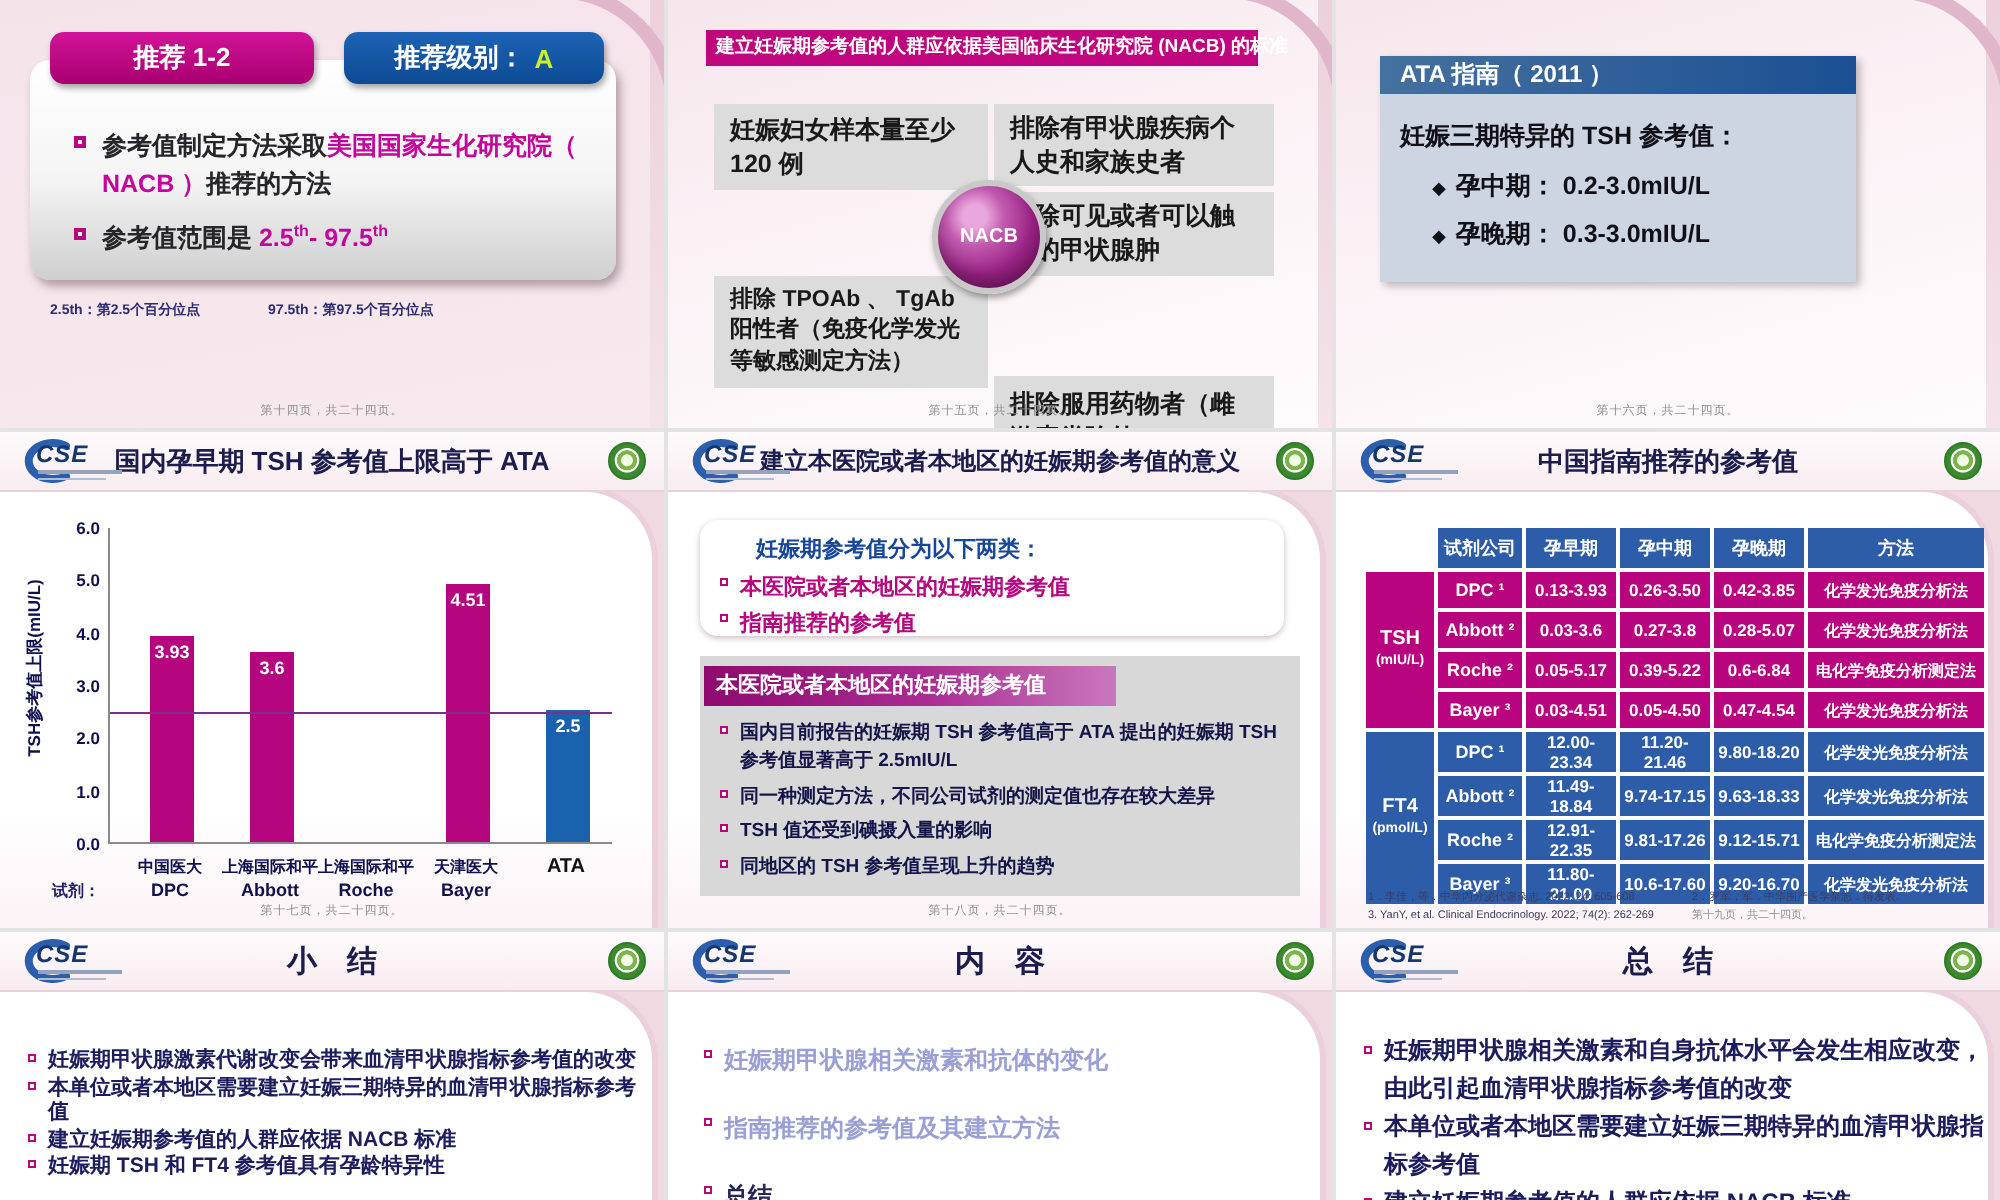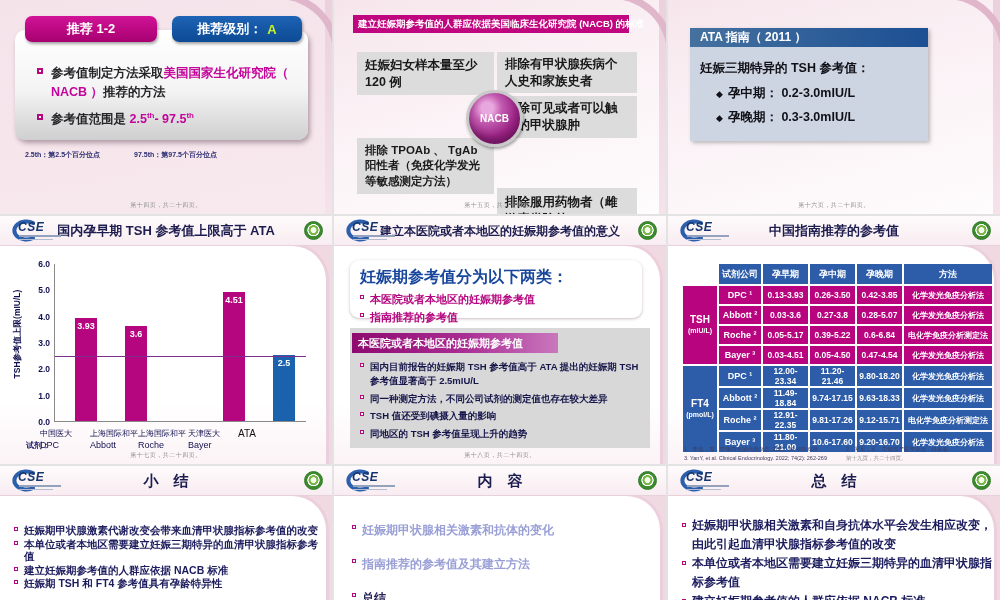--- a/index.html
+++ b/index.html
@@ -98,31 +98,31 @@
 
   
   .plot { position:absolute; left:54px; top:48px; width:252px; height:158px; z-index:3;
     border-left:1px solid #8a8a8a; border-bottom:1px solid #8a8a8a; }
   .ytick { position:absolute; width:24px; text-align:right; font-size:8.5px; font-weight:bold;
     color:#101050; z-index:3; }
   .bar { position:absolute; bottom:0; width:22px; }
   .bar .lbl { position:absolute; top:3px; width:100%; text-align:center; color:#fff;
     font-weight:bold; font-size:9px; }
   .refline { position:absolute; left:0; width:100%; height:1px; background:#7d2f8d; z-index:4; }
-  .xlab { position:absolute; text-align:left; font-weight:normal; color:#101050; z-index:3; }
+  .xlab { position:absolute; text-align:center; font-weight:bold; color:#101050; z-index:3; }
   .ylab { position:absolute; left:-52px; top:112px; width:140px; text-align:center;
     font-size:8.5px; font-weight:bold; color:#101050; transform:rotate(-90deg); z-index:3; }
   .reagent { position:absolute; left:26px; top:224px; font-size:8px; font-weight:bold;
     color:#24246a; z-index:3; }
 
   
   .s5-box1 { position:absolute; left:16px; top:44px; width:292px; height:58px; z-index:3;
     background:#fff; border-radius:9px; box-shadow:0 1px 3px rgba(140,100,120,.45);
     padding:7px 10px; }
-  .s5-b1t { font-size:16px; font-weight:bold; color:#17469c; margin-bottom:4px; }
+  .s5-b1t { font-size:11px; font-weight:bold; color:#17469c; margin-bottom:4px;margin-left:18px; }
   .s5-it { display:flex; font-size:11px; font-weight:bold; color:#b5077f; margin-top:3px; }
   .s5-box2 { position:absolute; left:16px; top:112px; width:300px; height:120px;
     background:#d8d8d8; z-index:3; }
   .s5-b2hd { position:absolute; left:2px; top:5px; width:206px; height:20px;
     background:linear-gradient(90deg,#8e0a6f,#aa2d94 55%,#c978bd); color:#fff;
     font-size:11px; font-weight:bold; line-height:20px; padding-left:6px; white-space:nowrap; }
   .s5-b2list { position:absolute; left:10px; top:32px; right:6px; }
   .s5-b2it { display:flex; font-size:9.5px; font-weight:bold; color:#15154a;
     line-height:1.45; margin-bottom:4px; }
 

